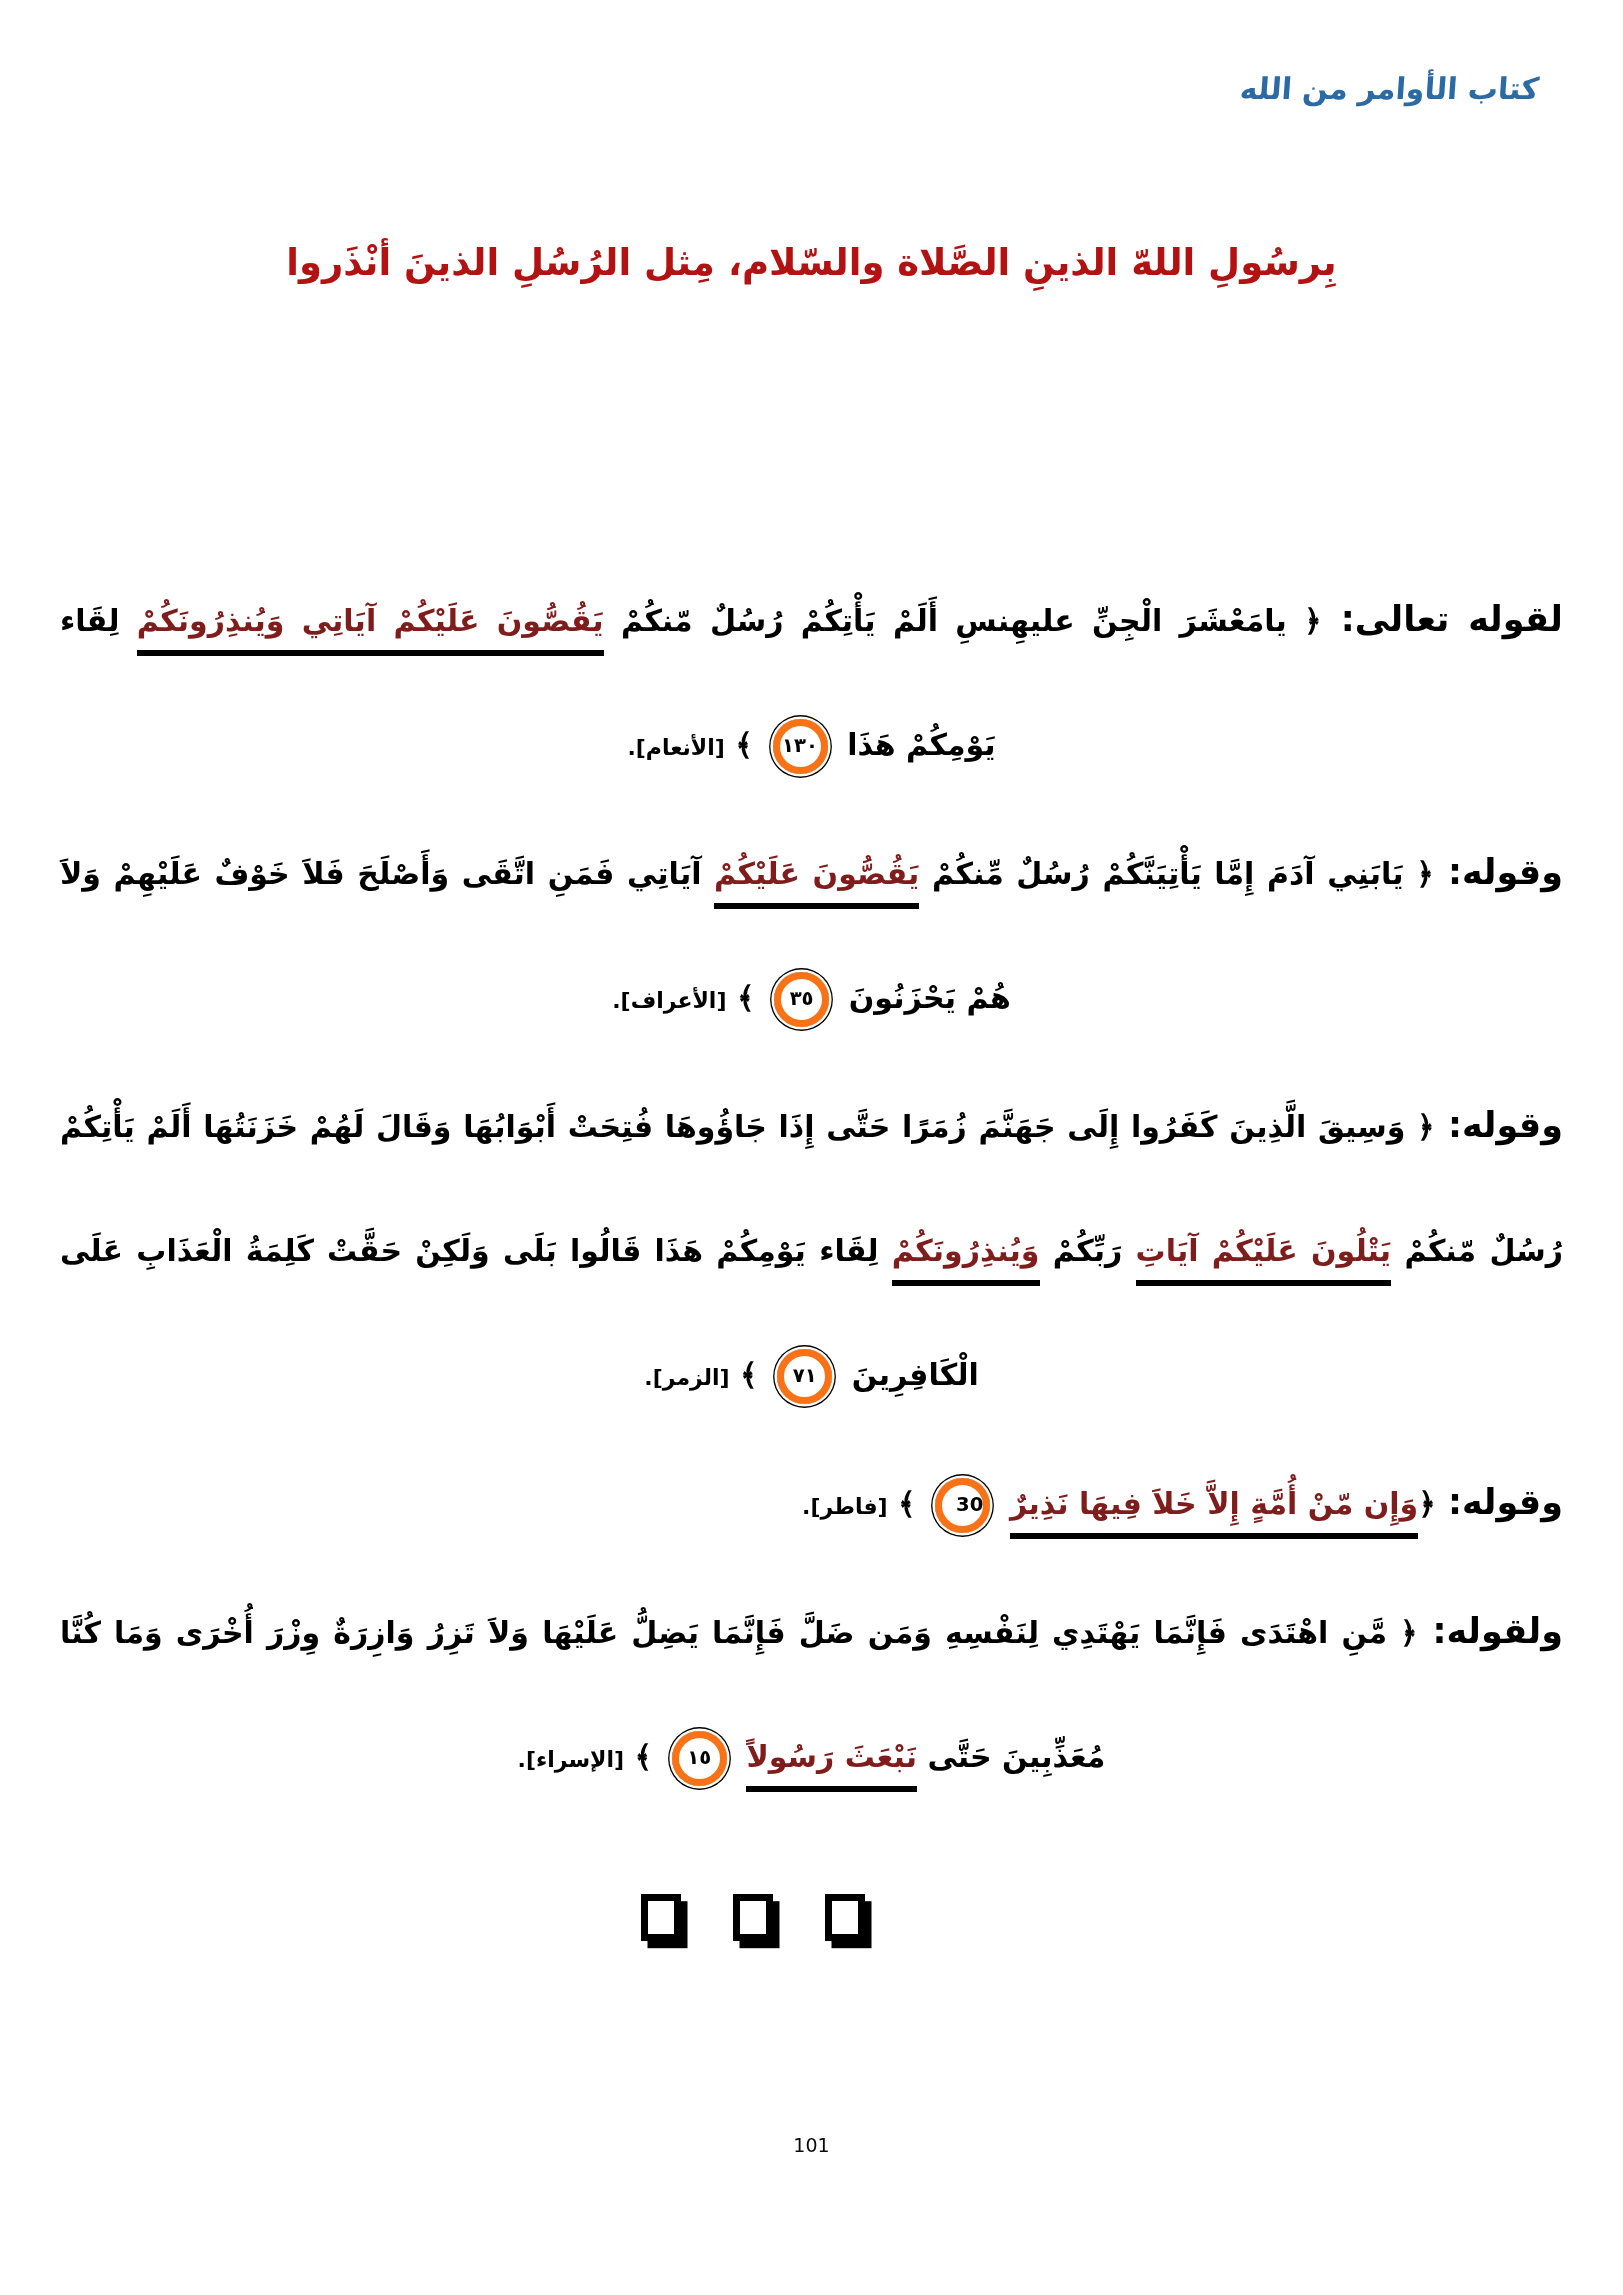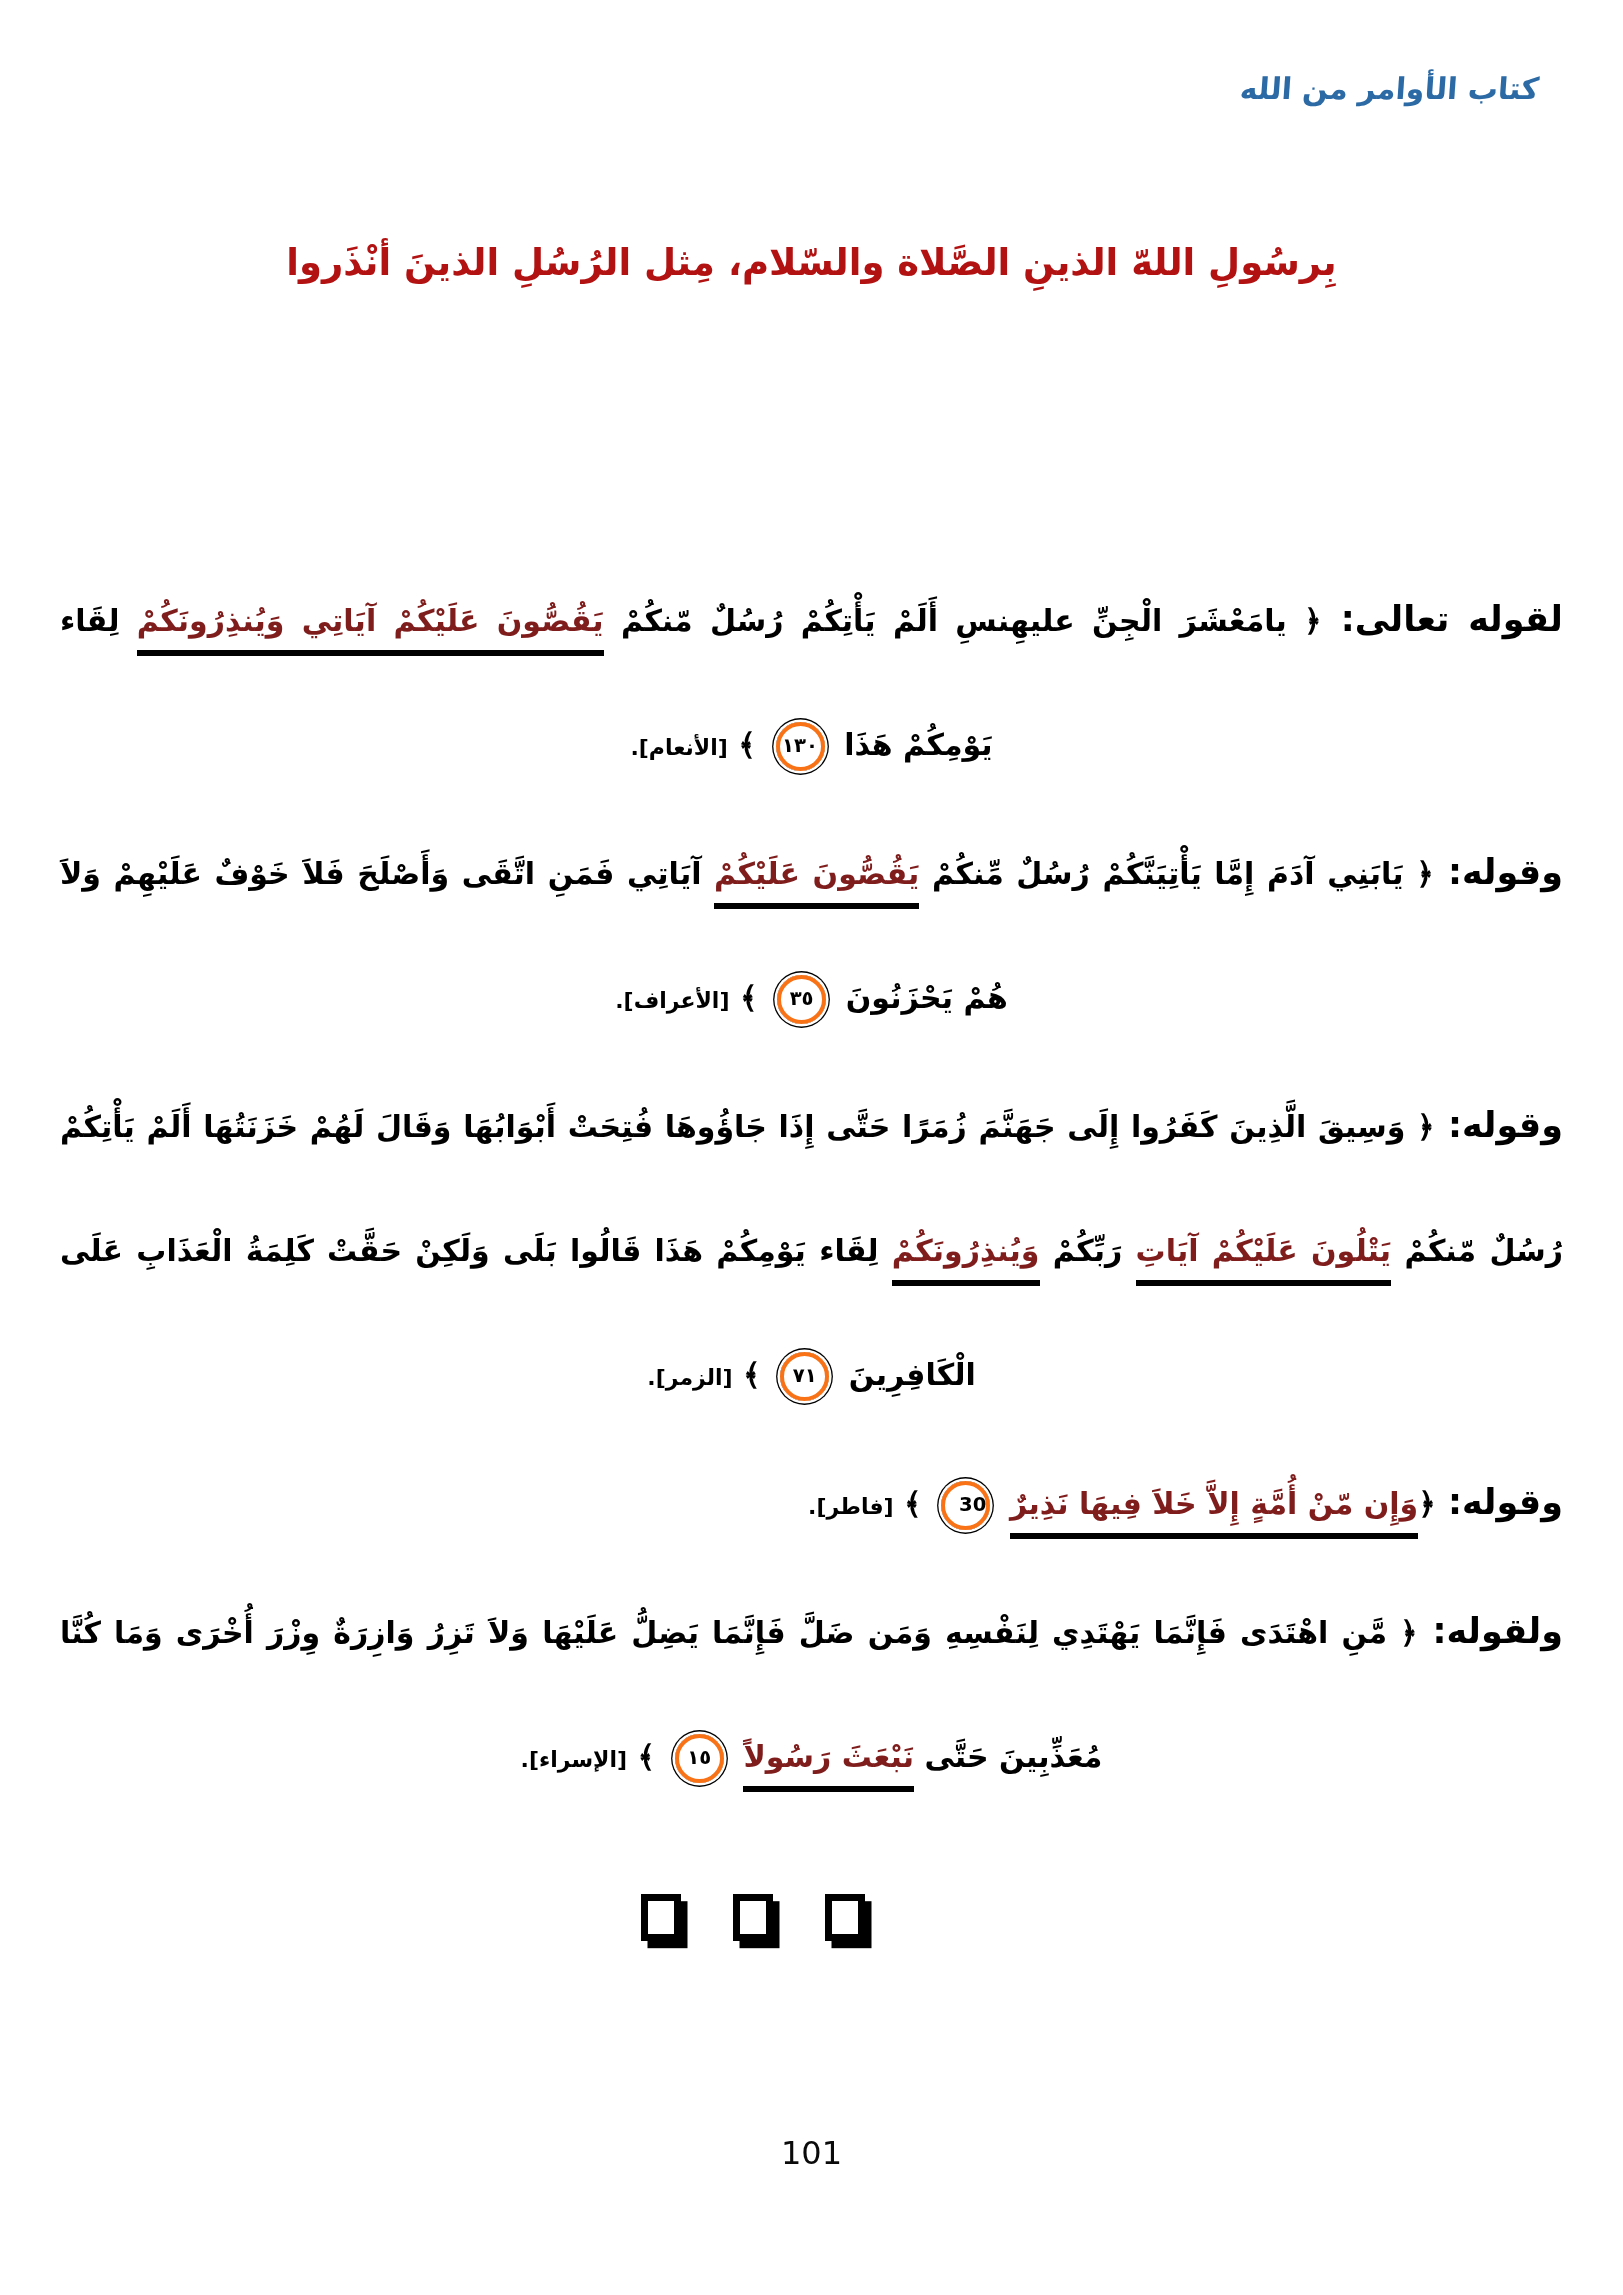--- a/index.html
+++ b/index.html
@@ -30,39 +30,39 @@
   .lead{font-size:35px; font-weight:900; letter-spacing:-0.7px;}
   .seg{color:#000;}
   .hl{
     color:#7f1d1d;
     border-bottom:6.5px solid #000;
     padding-bottom:11.8px;
   }
   .ref{font-size:22px; font-weight:bold; color:#000;}
   .ayah{
     display:inline-block; width:41px; height:41px; line-height:39px;
-    border:4px solid #f97316; border-radius:50%;
+    border:7px solid #f97316; border-radius:50%;
     box-shadow:0 0 0 2.6px #fff, 0 0 0 3.9px #000;
     font-size:19.6px; font-weight:bold; text-align:center; vertical-align:middle;
     margin:0 9.2px;
   }
   
   .dividers{
     position:absolute; top:1894px; left:0; right:118px; text-align:center;
   }
   .sq{
     display:inline-block; width:26px; height:33px;
     border:7.2px solid #000; background:#fff;
     box-shadow:6.5px 7.2px 0 0 #000;
     margin:0 26px;
   }
   
   .page-number{
     position:absolute; top:2134px; left:0; width:100%;
-    text-align:center; font-size:32px; color:#0a0a0a;
+    text-align:center; font-size:19px; color:#0a0a0a;
   }
 </style>
 </head>
 <body>
 
 <div class="page">
 
   <div class="book-header">كتاب الأوامر من الله</div>
 
   <div class="chapter-title">

